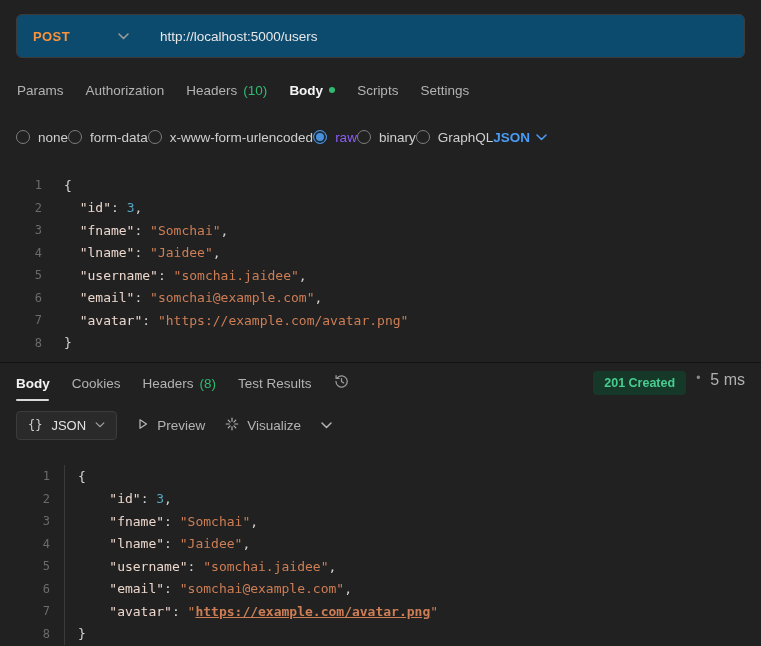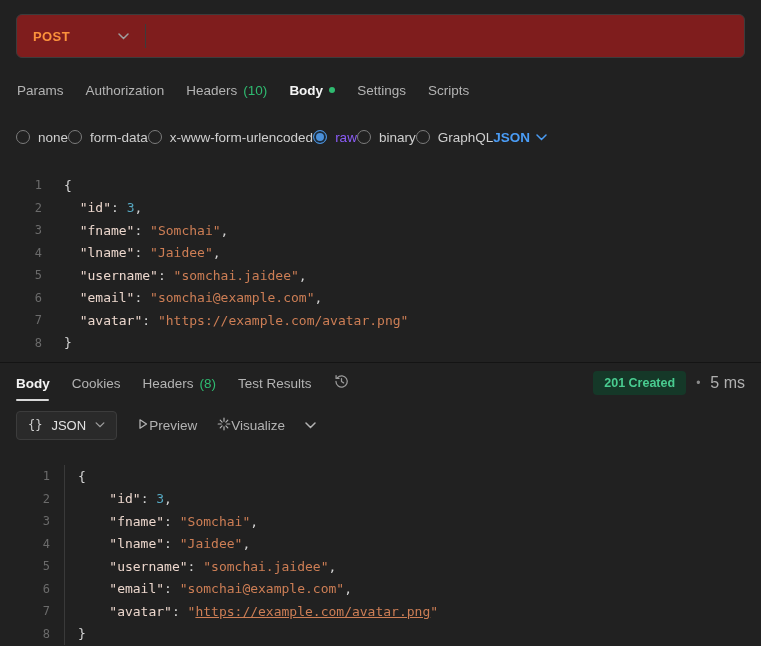--- a/index.html
+++ b/index.html
@@ -8,21 +8,21 @@
     background:#212121;
     font-family:"Liberation Sans", sans-serif;
     color:#dddddd;
     overflow:hidden;
   }
 
   
   .request-bar { padding:14px 16px 0; }
   .url-box {
     display:flex; align-items:center; height:44px;
-    background:#7f1d1d; border:1px solid #3c3c3c; border-radius:6px;
+    background:#0c4a6e; border:1px solid #3c3c3c; border-radius:6px;
   }
   .method {
     display:flex; align-items:center; justify-content:space-between;
     width:128px; padding:0 16px; background:none; border:none; cursor:pointer;
     font-family:"Liberation Sans",sans-serif; font-size:13px; font-weight:700;
     letter-spacing:.4px; color:var(--c-method,#fb923c);
   }
   .chev { color:#9f9f9f; display:inline-flex; }
   .vdiv { width:1px; height:24px; background:#3c3c3c; }
   .url-input {
@@ -56,86 +56,87 @@
   .editor { margin-top:18px; }
   .line { display:flex; align-items:center; height:22.5px; font-family:"DejaVu Sans Mono",monospace; font-size:13px; }
   .ln { width:42px; text-align:right; color:#6b6b6b; font-size:12px; flex:none; }
   .code { white-space:pre; padding-left:22px; height:100%; display:flex; align-items:center; }
   .resp-editor .ln { width:50px; }
   .resp-editor .code { margin-left:14px; padding-left:13px; border-left:1px solid #3a3a3a; }
   .t-p { color:var(--c-code-punct,#d6d6d6); }
   .t-k { color:var(--c-code-key,#ecd7cd); }
   .t-s { color:var(--c-code-string,#cd7e55); }
   .t-n { color:var(--c-code-number,#56a8c2); }
-  .t-l { color:var(--c-code-string,#cd7e55); text-decoration:underline; }
+  .t-l { color:var(--c-code-string,#cd7e55); text-decoration:underline;font-weight:bold; }
 
   
   .response { margin-top:8px; border-top:1px solid #141414; }
   .resp-header { display:flex; align-items:center; height:40px; padding:0 16px; }
   .resp-tab {
     position:relative; display:flex; align-items:center; gap:6px; padding:0 11px; height:100%;
     color:#b3b3b3; font-size:13.5px; cursor:pointer; white-space:nowrap;
   }
   .resp-tab:first-child { padding-left:0; }
   .resp-tab.active { color:#f4f4f4; font-weight:600; }
   .resp-tab.active::after {
     content:""; position:absolute; left:0; right:12px; bottom:2px; height:2px;
     background:#d8d8d8; border-radius:1px;
   }
   .history-btn { margin-left:10px; display:inline-flex; cursor:pointer; }
-  .right-meta { margin-left:auto; display:flex; align-items:center; gap:10px; }
+  .right-meta { margin-left:auto; display:flex; gap:10px; }
   .status-badge {
     background:var(--c-status-bg,#153828); color:var(--c-status-text,#49cc90);
     font-size:12.5px; font-weight:700; padding:5px 11px; border-radius:4px;
   }
   .sep-dot { color:#8a8a8a; font-size:12px; }
   .time { color:#b0b0b0; font-size:16px; }
 
   .resp-toolbar { display:flex; align-items:center; height:44px; padding:0 16px; gap:20px; }
   .format-dd {
     display:flex; align-items:center; gap:9px; background:#2a2a2a;
     border:1px solid #3c3c3c; border-radius:4px; padding:6px 11px;
     color:#e3e3e3; font-size:13px; cursor:pointer;
   }
   .braces { color:#cfcfcf; font-family:"DejaVu Sans Mono",monospace; font-size:12px; }
-  .tool-btn { display:flex; align-items:center; color:#b3b3b3; font-size:13.5px; cursor:pointer; background:none; border:none; font-family:"Liberation Sans",sans-serif; }
+  .tool-btn { display:flex; align-items:center; gap:8px; color:#b3b3b3; font-size:13.5px; cursor:pointer; background:none; border:none; font-family:"Liberation Sans",sans-serif; }
   .more-chev { color:#b3b3b3; cursor:pointer; display:inline-flex; }
 </style>
 </head>
 <body>
 
 <div>
 
   <div class="request-bar">
     <div class="url-box">
       <button class="method">
         <span>POST</span>
         <span class="chev">
           <svg width="11" height="7" viewBox="0 0 11 7">
               <path d="M1 1l4.5 4.5L10 1" fill="none" stroke="currentColor" stroke-width="1.5" stroke-linecap="round"></path>
             </svg>
         </span>
       </button>
       <div class="vdiv"></div>
+      <input class="url-input" spellcheck="false" value="http://localhost:5000/users" style="">
     </div>
   </div>
 
   <nav class="tabs">
     <div class="tab">Params</div>
     <div class="tab">Authorization</div>
     <div class="tab">
       <span>Headers</span>
       <span class="count">(10)</span>
     </div>
     <div class="tab active">
       <span>Body</span>
       <span class="green-dot"></span>
     </div>
+    <div class="tab">Scripts</div>
     <div class="tab">Settings</div>
-    <div class="tab">Scripts</div>
   </nav>
 
   <div class="radio-row">
     <label class="radio">
       <span class="rc"></span>
       <span>none</span>
     </label>
     <label class="radio">
       <span class="rc"></span>
       <span>form-data</span>

